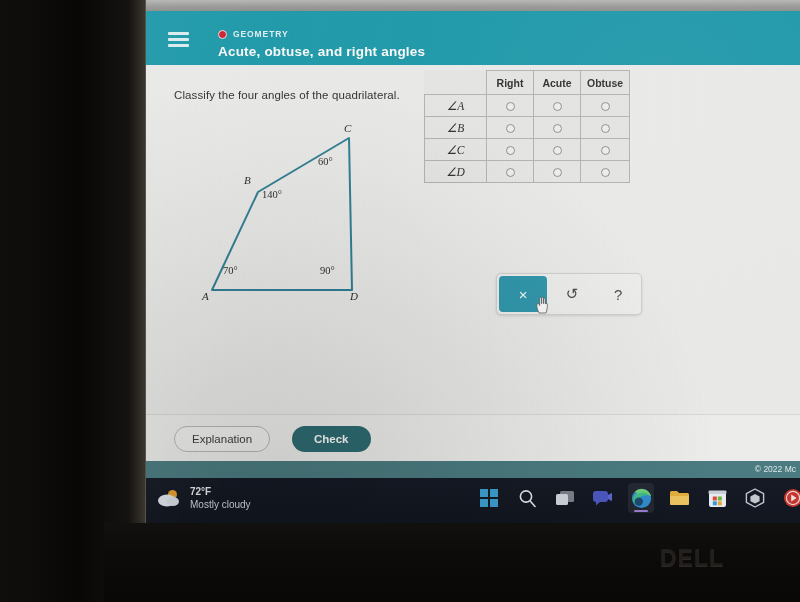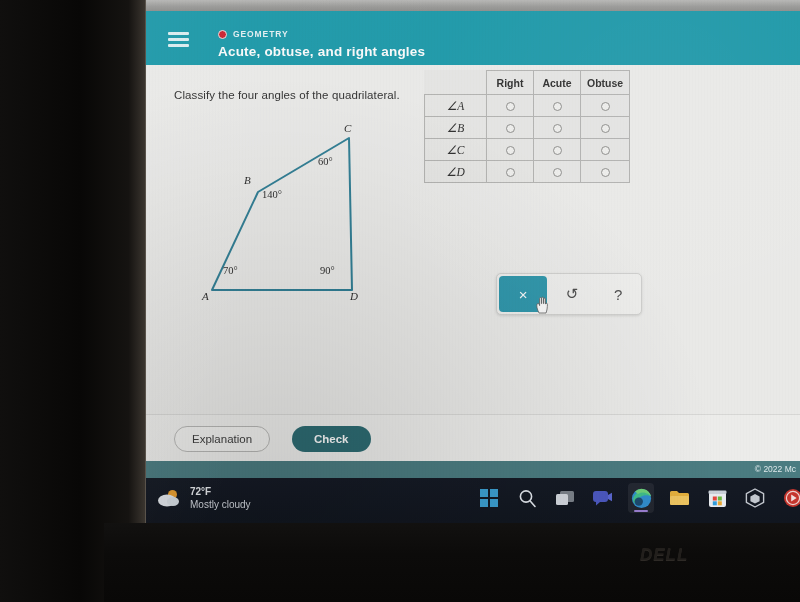--- a/index.html
+++ b/index.html
@@ -18,26 +18,25 @@
   }
   .bezel-left {
     position: absolute; left:0; top:0; width:146px; height:602px;
     background: linear-gradient(90deg,#100f0e 0%,#080706 55%,#151311 88%,#39342e 99%,#6a635a 100%);
   }
   .bezel-bottom {
     position: absolute; left:104px; top:523px; width:696px; height:79px;
     background: linear-gradient(180deg,#121110 0%,#0c0b0a 40%,#090807 100%);
   }
   .dell-logo {
-    position:absolute; left:640px; top:545px;
+    position:absolute; left:660px; top:545px;
     font-family:"Liberation Sans", sans-serif;
-    font-size:17px; letter-spacing:1px; font-weight:700;
+    font-size:23px; letter-spacing:1px; font-weight:700;
     color:#221f1c;
     text-shadow:0 1px 0 #2e2a26;
-    font-style:italic;
   }
 
   
   #screen {
     position:absolute; left:146px; top:0; width:654px; height:523px;
     background:#e8e8e6;
     overflow:hidden;
     filter: contrast(0.97) brightness(0.99);
   }
   

